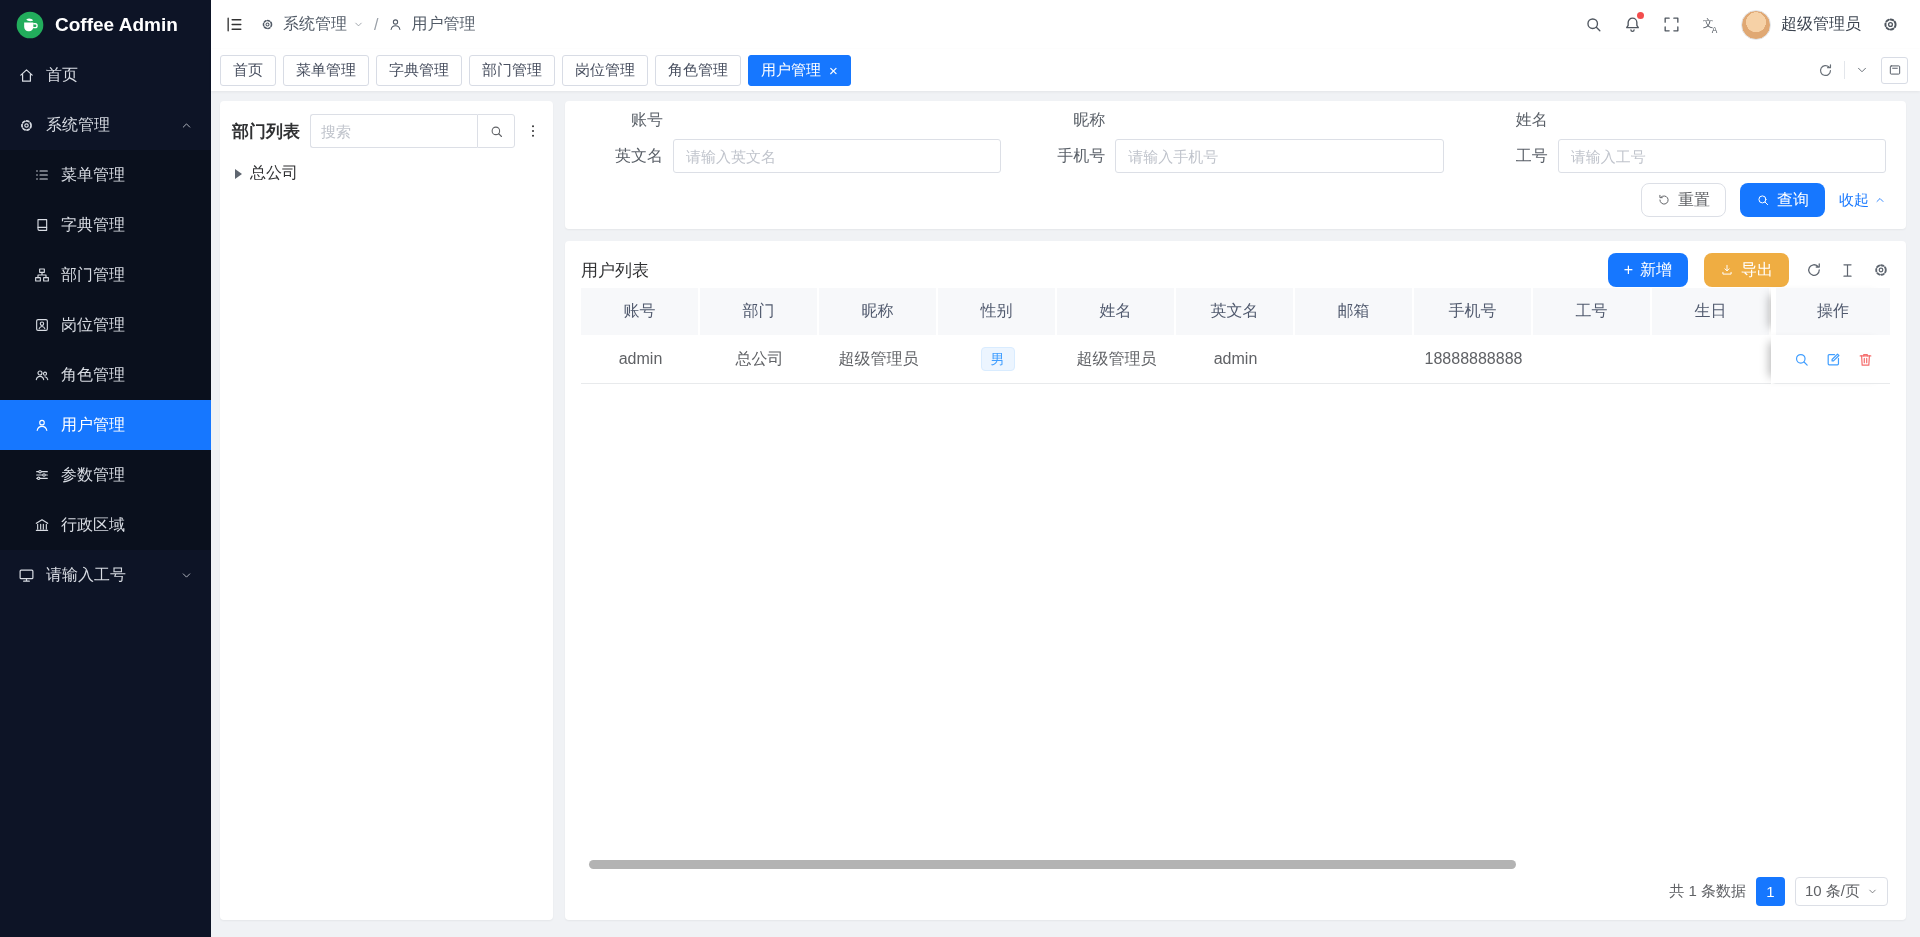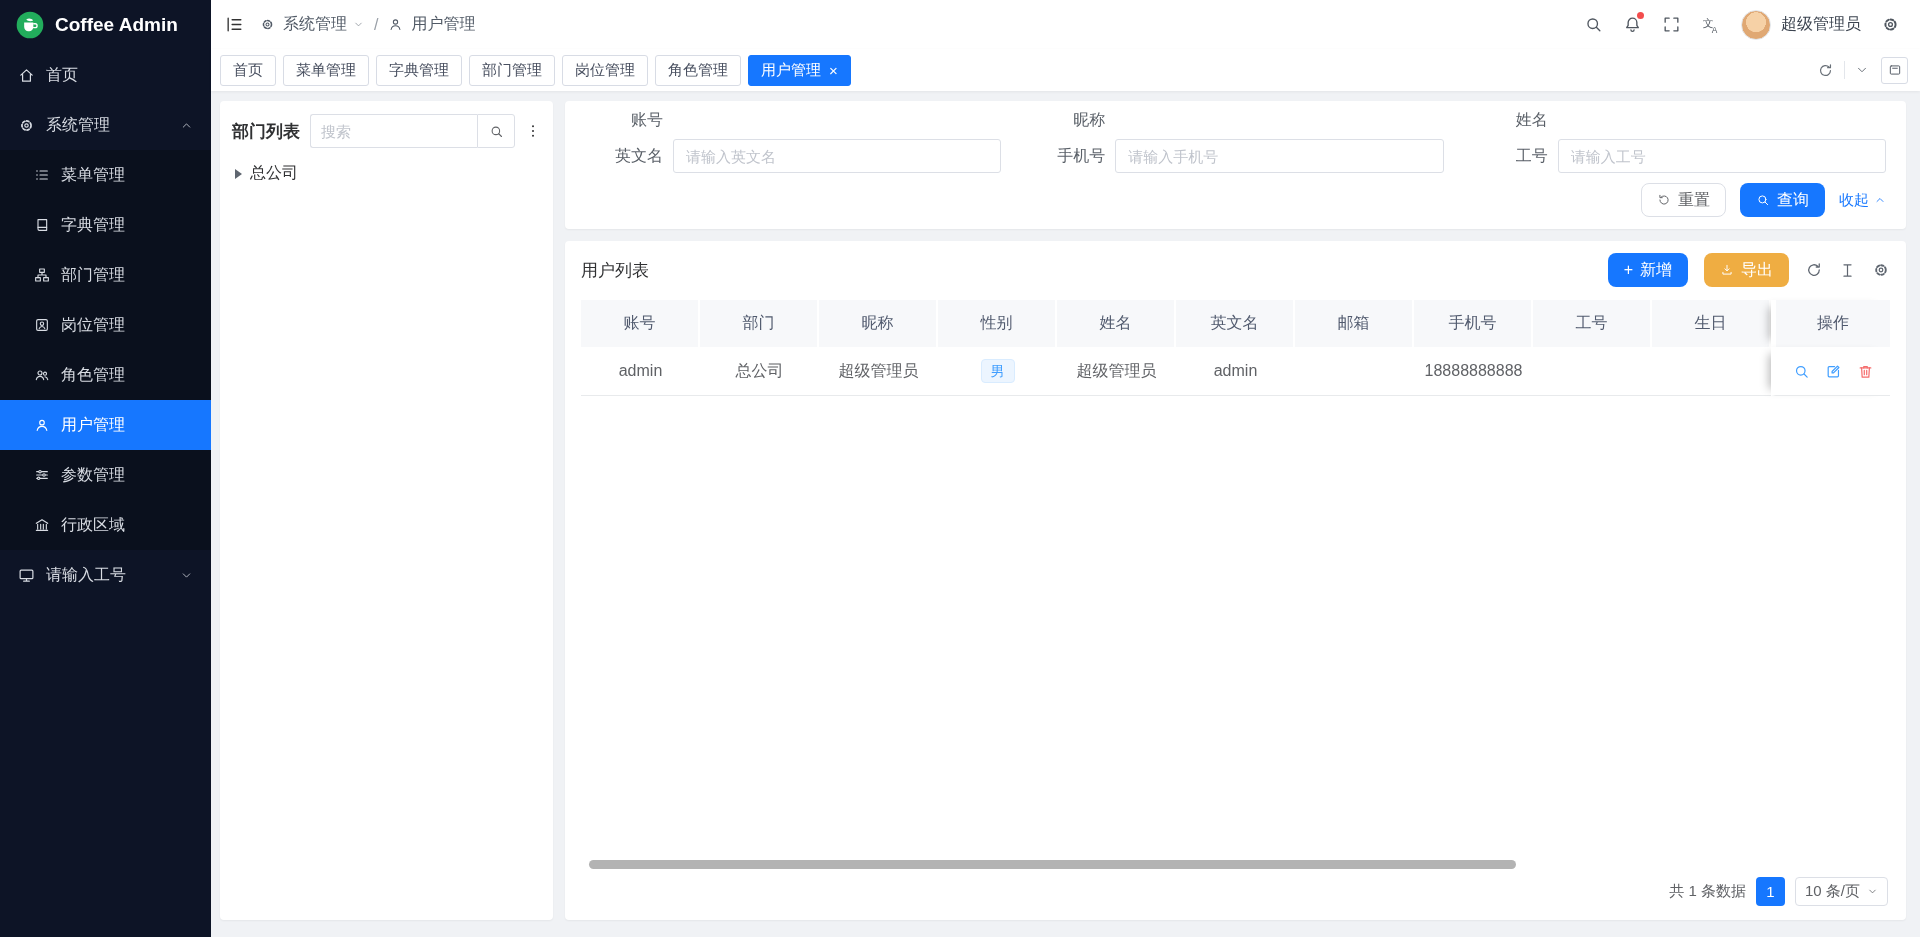--- a/index.html
+++ b/index.html
@@ -66,21 +66,21 @@
   .field input::placeholder{color:#c0c4cc}
   .fbtns{display:flex;justify-content:flex-end;align-items:center;gap:14px;margin-top:10px}
   .btn{height:34px;display:inline-flex;align-items:center;gap:7px;padding:0 15px;border-radius:8px;font-size:16px;cursor:pointer;border:1px solid transparent}
   .btn-plain{background:#fff;border-color:#dcdfe6;color:#606266}
   .btn-primary{background:var(--primary);color:#fff}
   .btn-warning{background:var(--warning);color:#fff}
   .link{display:inline-flex;align-items:center;gap:5px;color:var(--primary);font-size:15px;cursor:pointer}
 
   
   .tcard{flex:1;display:flex;flex-direction:column;padding:12px 16px 8px;min-height:0}
-  .tc-head{display:flex;align-items:center;margin-bottom:13px}
+  .tc-head{display:flex;align-items:center;margin-bottom:1px}
   .tc-title{font-size:17px;color:#303133}
   .tc-tools{margin-left:auto;display:flex;align-items:center;gap:16px;color:#5f6670}
   .tc-ic{display:grid;place-items:center;cursor:pointer}
   table{width:100%;border-collapse:separate;border-spacing:0;table-layout:fixed}
   th{background:#f7f8fa;height:47px;font-weight:400;font-size:16px;color:#515a6e;border-right:2px solid #fff}
   th:last-child{border-right:none}
   td{height:49px;text-align:center;font-size:16px;color:#606266;border-bottom:1px solid #e8eaec;background:#fff;overflow:hidden;white-space:nowrap}
   .op-col{border-left:5px solid #fff;box-shadow:-9px 0 9px -7px rgba(0,0,0,.28)}
   .badge{display:inline-block;padding:2px 9px;font-size:14px;color:var(--link);background:#ecf5ff;border:1px solid #d9ecff;border-radius:4px;line-height:1.3}
   .ops{display:flex;justify-content:center;align-items:center;gap:15px}

